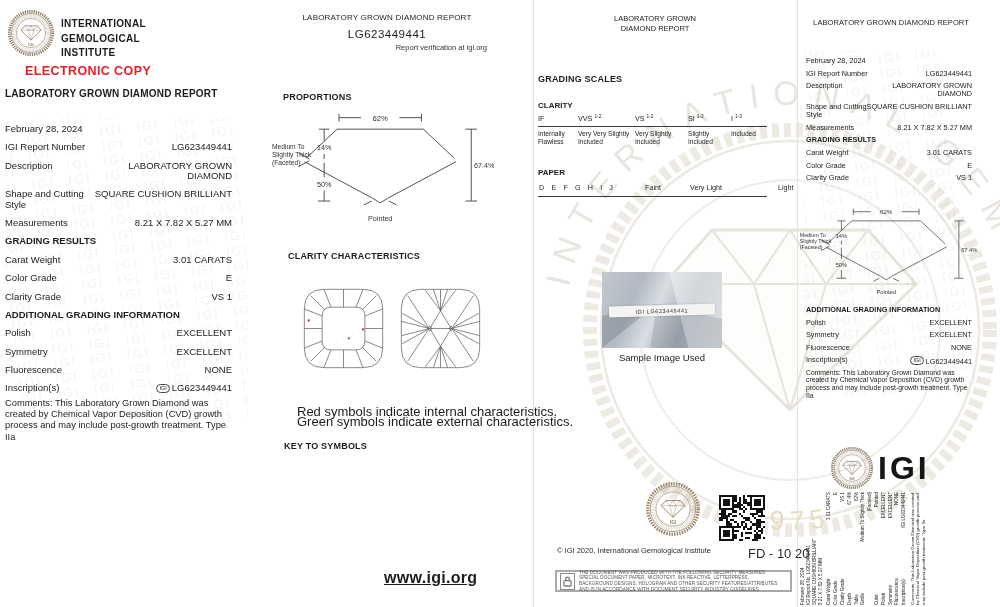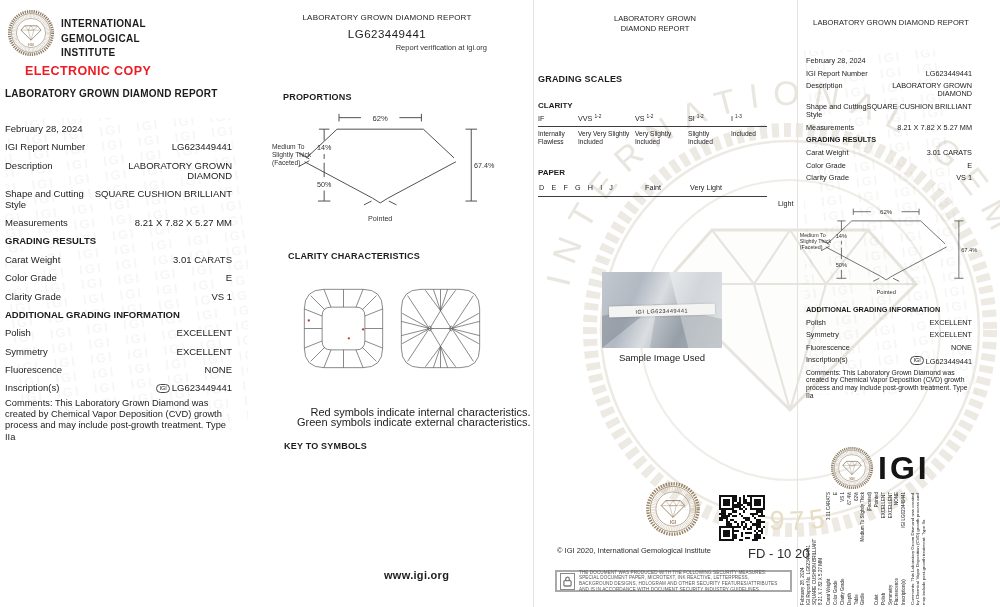--- a/index.html
+++ b/index.html
@@ -30,22 +30,22 @@
   .p1-block{font-size:9.5px;line-height:10.5px;z-index:2;}
   .p1-block .drow{margin-bottom:7.8px;}
   .p1-block .sechead{font-size:9.5px;margin:1px 0 8px 0;}
   .p1-comments{font-size:9.3px;line-height:11.3px;}
   .ins-igi{display:inline-block;border:1px solid #444;border-radius:6px;font-size:5.5px;line-height:7px;padding:0 2px;vertical-align:1.5px;margin-right:2px;}
   
   .p2-title{font-size:8px;letter-spacing:.2px;text-align:center;}
   .p2-number{font-size:11.5px;letter-spacing:.5px;text-align:center;}
   .p2-verif{font-size:7.5px;color:#333;text-align:right;}
   .h9{font-weight:bold;font-size:9px;letter-spacing:.2px;}
-  .keyline{font-size:11px;line-height:10px;text-align:right;}
-  .www{font-weight:bold;font-size:11px;letter-spacing:.3px;}
+  .keyline{font-size:13px;line-height:10px;}
+  .www{font-weight:bold;font-size:16px;letter-spacing:.3px;text-decoration:underline;}
   
   .p3-title{font-size:7.5px;line-height:9.5px;text-align:center;}
   .scale{font-size:7.2px;}
   .scale-row{display:flex;}
   .scale-col{flex:0 0 auto;}
   .c0{width:40px;} .c1{width:57px;} .c2{width:53px;} .c3{width:43px;} .c4{width:36px;}
   .scale sup{font-size:4.8px;}
   .scale-div{border-top:1.5px solid #3d3d3d;margin-top:3px;}
   .scale-desc{font-size:6.6px;line-height:7.6px;margin-top:3px;}
   .h8{font-weight:bold;font-size:8px;}
@@ -328,21 +328,21 @@
       <span>D</span>
       <span>E</span>
       <span>F</span>
       <span>G</span>
       <span>H</span>
       <span>I</span>
       <span>J</span>
     </span>
     <span class="abs" style="left:107px;top:0;">Faint</span>
     <span class="abs" style="left:152px;top:0;">Very Light</span>
-    <span class="abs" style="left:207px;top:16px;padding-left:33px;">Light</span>
+    <span class="abs" style="left:207px;top:0;padding-left:33px;">Light</span>
   </div>
   <div class="scale-div"></div>
 </div>
 
 <div class="abs sample-photo">
   <div class="sp-facet1"></div>
   <div class="sp-facet2"></div>
   <div class="sp-facet3"></div>
   <div class="sp-band">
     <span>IGI LG623449441</span>

